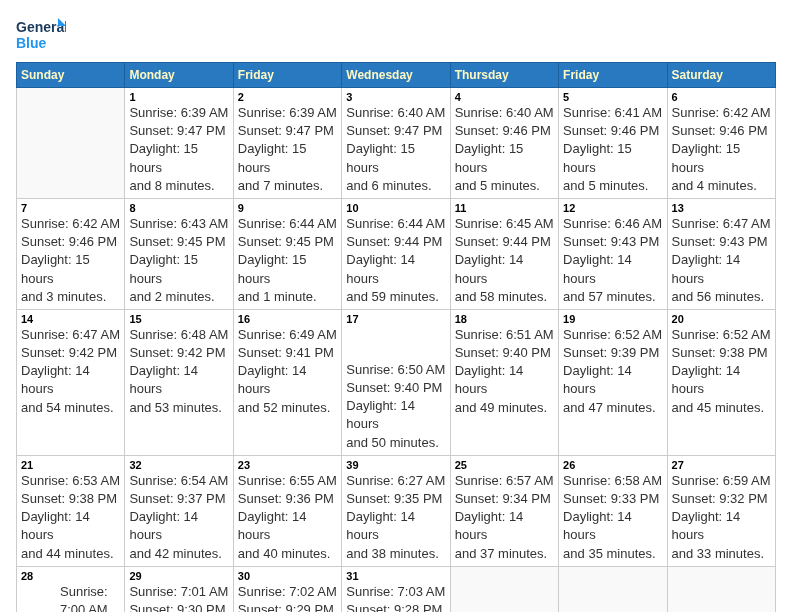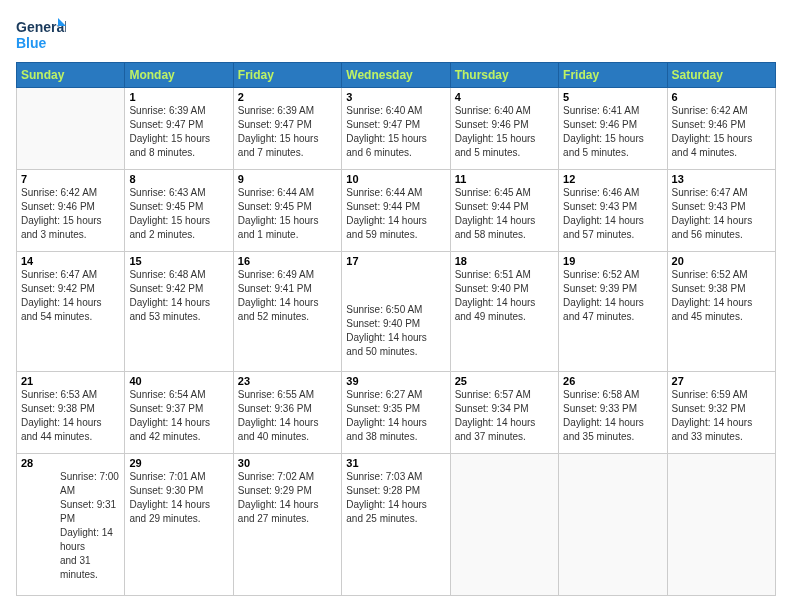--- a/index.html
+++ b/index.html
@@ -43,21 +43,21 @@
     }
     .calendar {
       flex: 1;
       border: 1px solid #ccc;
       border-collapse: collapse;
       width: 100%;
       table-layout: fixed;
     }
     .calendar th {
       background: #2979C0;
-      color: #bef264;
+      color: #fef9c3;
       font-size: 12px;
       font-weight: bold;
       padding: 5px 4px;
       text-align: left;
       border: 1px solid #1a5fa0;
     }
     .calendar td {
       border: 1px solid #ccc;
       vertical-align: top;
       padding: 3px 4px;
@@ -69,21 +69,21 @@
       background: #f9f9f9;
     }
     .day-num {
       font-weight: bold;
       font-size: 11px;
       color: #000;
       display: block;
       margin-bottom: 1px;
     }
     .day-info {
-      font-size: 10px;
+      font-size: 13px;
       line-height: 1.4;
       color: #333;
     }
   </style>
 </head>
 <body>
 
 <div class="page">
   <div class="header">
     <div class="logo">
@@ -261,21 +261,21 @@
         </tr>
         <tr>
           <td>
             <span class="day-num">21</span>
             <div class="day-info" style="white-space: pre-line;">Sunrise: 6:53 AM
 Sunset: 9:38 PM
 Daylight: 14 hours
 and 44 minutes.</div>
           </td>
           <td>
-            <span class="day-num">40</span>
+            <span class="day-num">32</span>
             <div class="day-info" style="white-space: pre-line;">Sunrise: 6:54 AM
 Sunset: 9:37 PM
 Daylight: 14 hours
 and 42 minutes.</div>
           </td>
           <td>
             <span class="day-num">23</span>
             <div class="day-info" style="white-space: pre-line;">Sunrise: 6:55 AM
 Sunset: 9:36 PM
 Daylight: 14 hours

